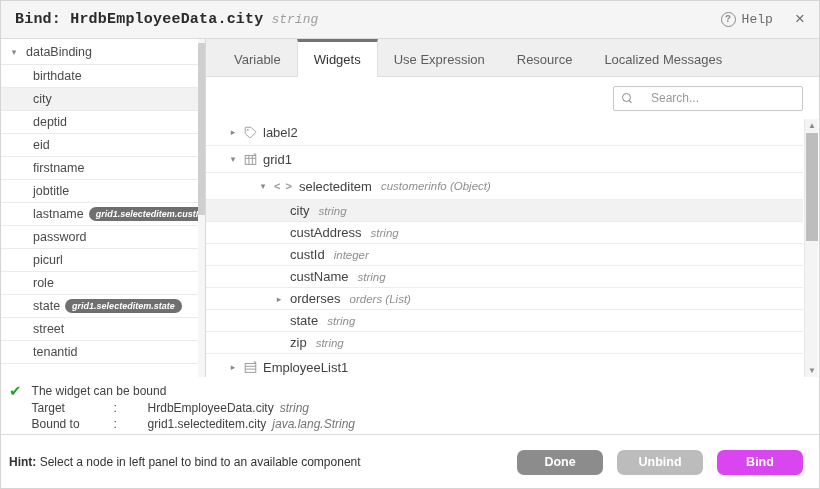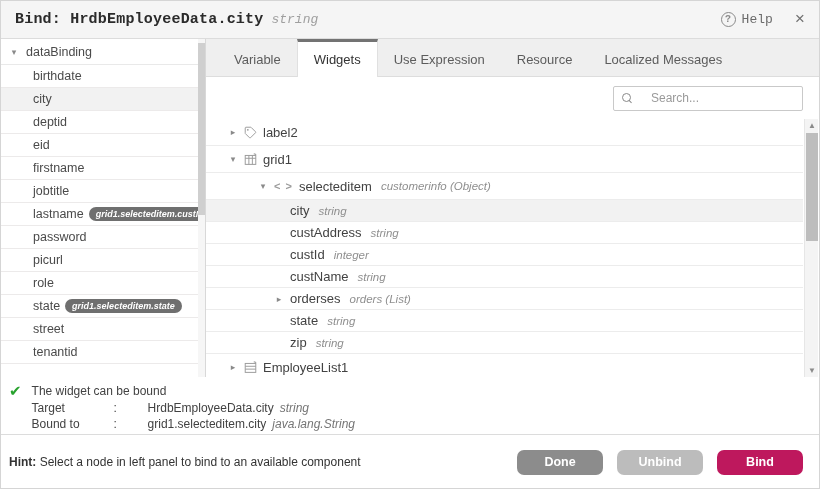--- a/index.html
+++ b/index.html
@@ -109,21 +109,21 @@
   .hint { font-size:12px; color:#333; }
   .hint b { font-weight:700; }
   .btns { display:flex; gap:14px; }
   .btn {
     width:86px; height:25px; border:none; border-radius:7px; color:#fff;
     font-size:12.5px; font-weight:700; cursor:pointer;
     font-family:"Liberation Sans","DejaVu Sans",sans-serif;
   }
   .btn-done { background:#8c8c8c; }
   .btn-unbind { background:#bcbcbc; }
-  .btn-bind { background:#be185d; }
+  .btn-bind { background:#d946ef; }
 </style>
 </head>
 <body>
 
 <div class="header">
   <span class="title">Bind: HrdbEmployeeData.city</span>
   <span class="title-type">string</span>
   <span class="spacer"></span>
   <span class="help-wrap">
     <span class="qmark">?</span>

